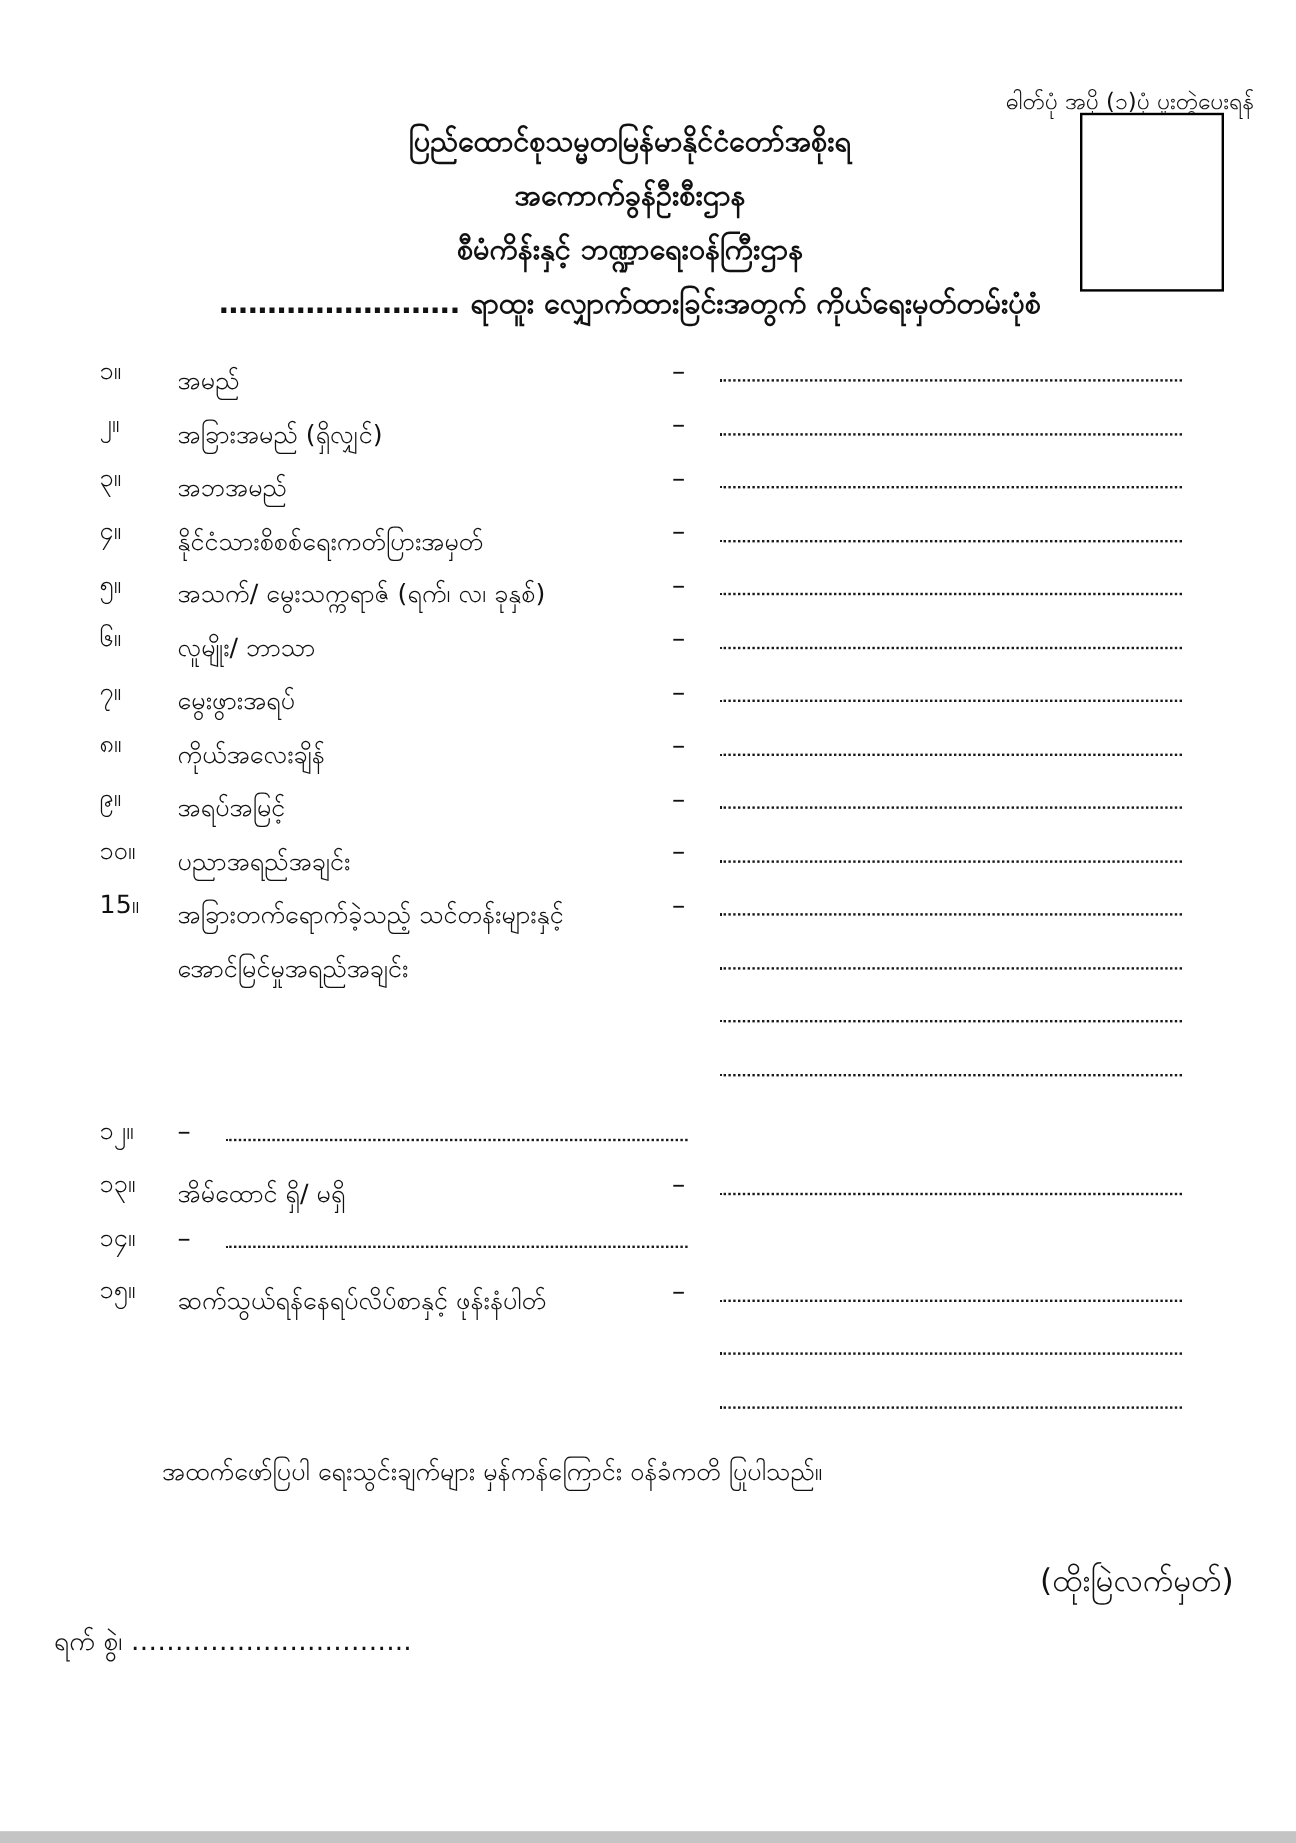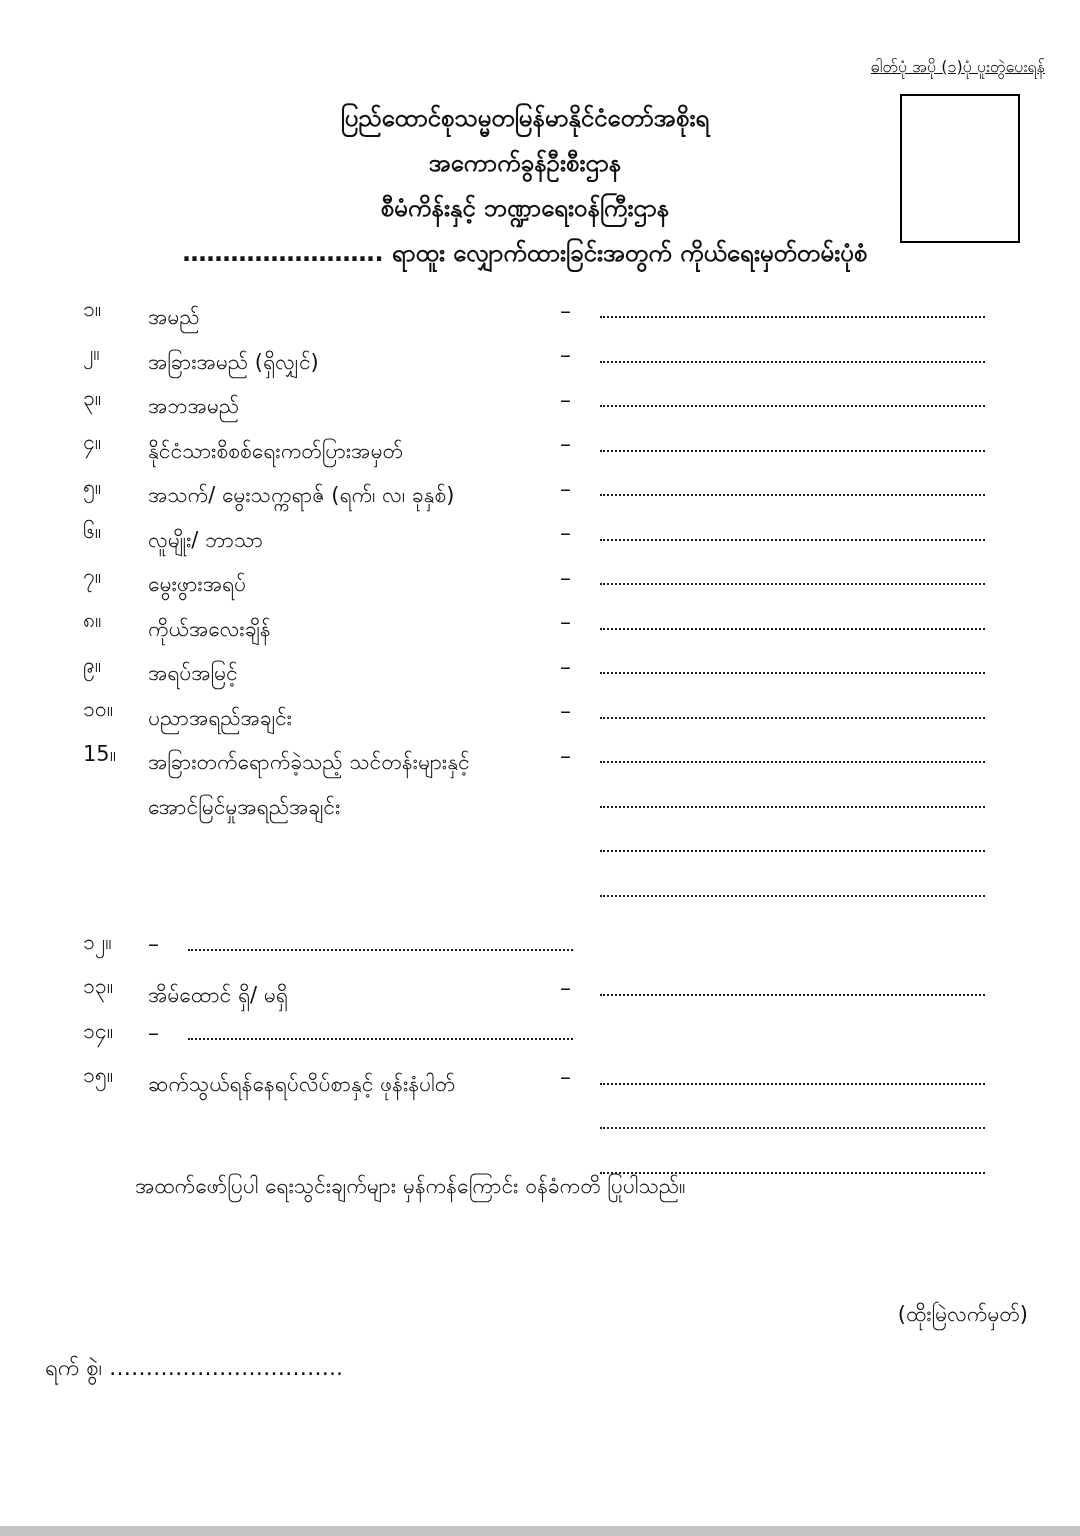--- a/index.html
+++ b/index.html
@@ -13,25 +13,24 @@
     width: 1080px;
     height: 1536px;
     margin: 0 auto;
     background: #ffffff;
     overflow: hidden;
   }
 
   
   .photo-note {
     position: absolute;
-    top: 56px;
+    top: 72px;
     right: 35px;
-    font-size: 16px;
-    white-space: nowrap;
-    text-decoration: underline;
+    font-size: 19px;
+    white-space: nowrap;
   }
   .photo-box {
     position: absolute;
     top: 94px;
     left: 900px;
     width: 120px;
     height: 149px;
     border: 2px solid #000000;
     background: #ffffff;
   }
@@ -83,30 +82,30 @@
     width: 385px;
     height: 0;
     border-bottom: 2.5px dotted #1a1a1a;
     margin-top: 14px;
   }
   .spacer { height: 10px; }
 
   
   .declaration {
     position: absolute;
-    top: 1172px;
+    top: 1212px;
     left: 135px;
     font-size: 21px;
     white-space: nowrap;
   }
   .signature {
     position: absolute;
     top: 1300px;
     right: 52px;
-    font-size: 21px;
+    font-size: 26px;
     white-space: nowrap;
     margin-left: 37px;
   }
   .date-line {
     position: absolute;
     top: 1353px;
     left: 45px;
     font-size: 22px;
     white-space: nowrap;
   }

